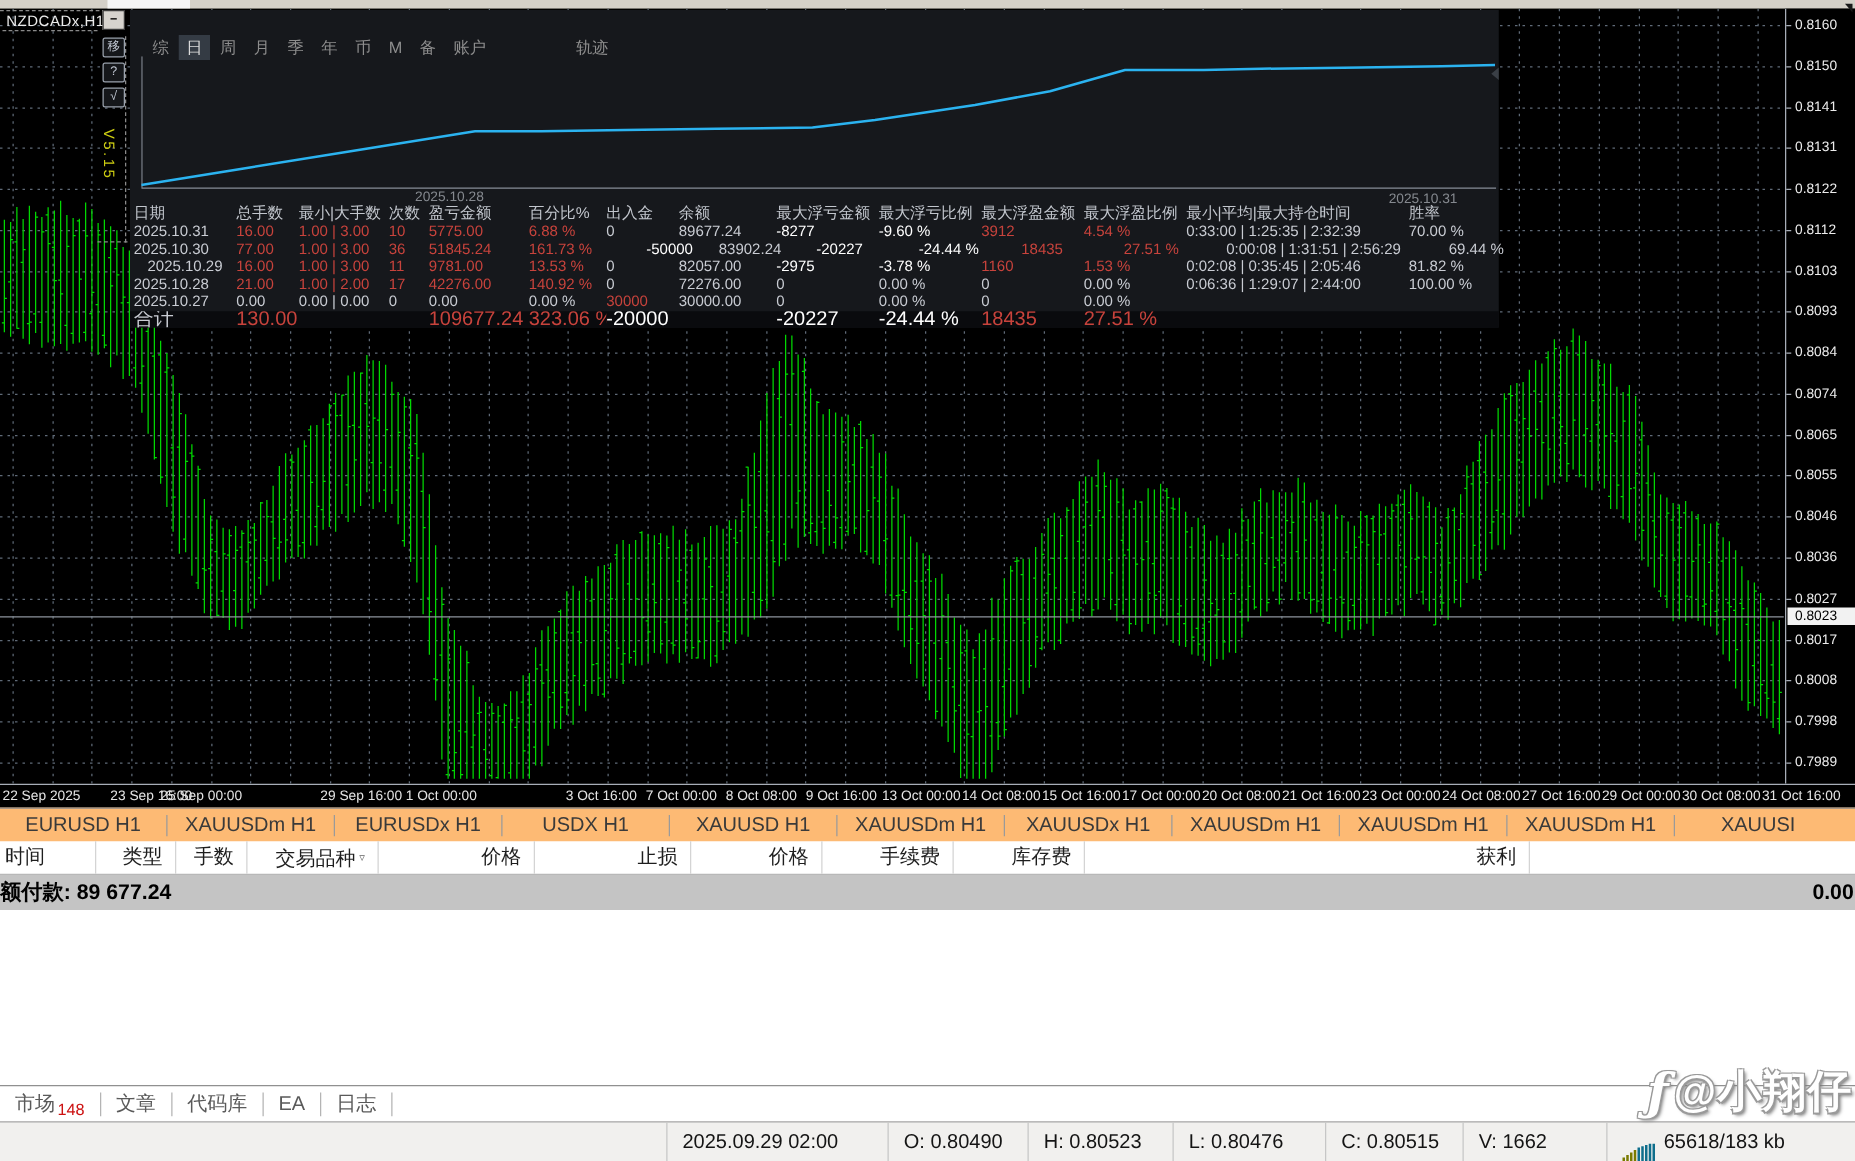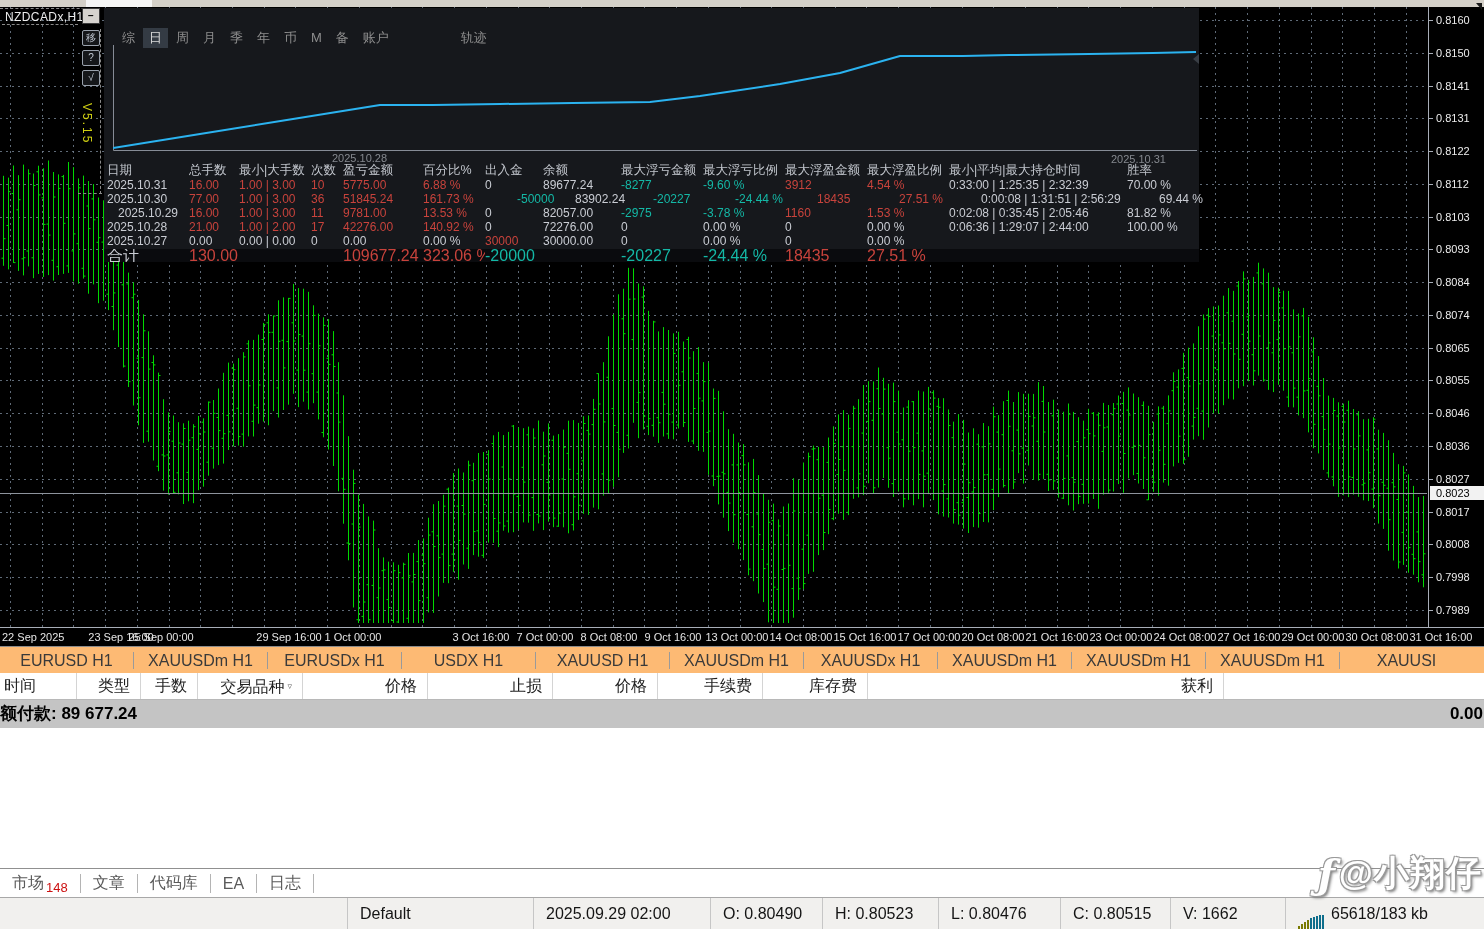--- a/index.html
+++ b/index.html
@@ -42,21 +42,21 @@
   .eq-date{position:absolute;font-size:11px;color:#85898f;}
   #eq-date-left{left:228px;top:144px;}
   #eq-date-right{left:952px;top:145px;width:110px;text-align:right;}
   #eq-end-mark{position:absolute;right:0px;top:46px;width:0;height:0;border-top:5px solid transparent;
                border-bottom:5px solid transparent;border-right:6px solid #3a3f46;}
   
   #stats-table{position:absolute;left:3px;top:155px;width:1092px;font-size:12px;}
   .srow{display:flex;height:14px;line-height:14px;white-space:nowrap;}
   .srow div{overflow:hidden;flex:none;}
   .shead{color:#c2c6cd;font-size:12.5px;height:15px;line-height:15px;}
-  .w{color:#c9ccd3}.r{color:#c8433c}.g{color:#14b8a6}
+  .w{color:#c9ccd3}.r{color:#c8433c}.g{color:#ffffff}
   #total-row{position:absolute;left:0;top:241px;width:1095px;height:13px;background:#0a0b0e;}
   #total-row .srow{height:13px;line-height:13px;padding-left:3px;}
   
   #chart-tabs{position:absolute;left:0;top:646px;width:1484px;height:27px;background:#fdba74;
               border-top:1px solid #8c8c8c;display:flex;align-items:center;overflow:hidden;}
   .ctab{flex:none;width:133px;text-align:center;font-size:16px;color:#3a3a3a;cursor:default;}
   .ctab-sep{flex:none;width:1px;height:17px;background:#9a9a9a;}
   #tabs-arrow{position:absolute;right:2px;top:3px;width:0;height:0;border-left:6px solid transparent;
               border-top:7px solid #1a1a1a;}
   
@@ -379,21 +379,20 @@
       <div class="btab-sep"></div>
       <div class="btab">代码库</div>
       <div class="btab-sep"></div>
       <div class="btab">EA</div>
       <div class="btab-sep"></div>
       <div class="btab">日志</div>
       <div class="btab-sep"></div>
     </div>
 
   <div id="status-bar">
-    <div class="sseg" style="left:347px;width:186px;">Default</div>
     <div class="sseg" style="left:533px;width:177px;">2025.09.29 02:00</div>
     <div class="sseg" style="left:710px;width:112px;">O: 0.80490</div>
     <div class="sseg" style="left:822px;width:116px;">H: 0.80523</div>
     <div class="sseg" style="left:938px;width:122px;">L: 0.80476</div>
     <div class="sseg" style="left:1060px;width:110px;">C: 0.80515</div>
     <div class="sseg" style="left:1170px;width:115px;">V: 1662</div>
     <div class="sseg" style="left:1285px;width:199px;">
       <span id="sig-icon"><i style="height: 5px; background: rgb(122, 122, 0); vertical-align: bottom;"></i><i style="height: 7px; background: rgb(122, 122, 0); vertical-align: bottom;"></i><i style="height: 9px; background: rgb(122, 122, 0); vertical-align: bottom;"></i><i style="height: 11px; background: rgb(122, 122, 0); vertical-align: bottom;"></i><i style="height: 13px; background: rgb(14, 110, 140); vertical-align: bottom;"></i><i style="height: 14px; background: rgb(14, 110, 140); vertical-align: bottom;"></i><i style="height: 15px; background: rgb(14, 110, 140); vertical-align: bottom;"></i><i style="height: 16px; background: rgb(14, 110, 140); vertical-align: bottom;"></i><i style="height: 16px; background: rgb(14, 110, 140); vertical-align: bottom;"></i></span><span>65618/183 kb</span>
     </div>
   </div>

